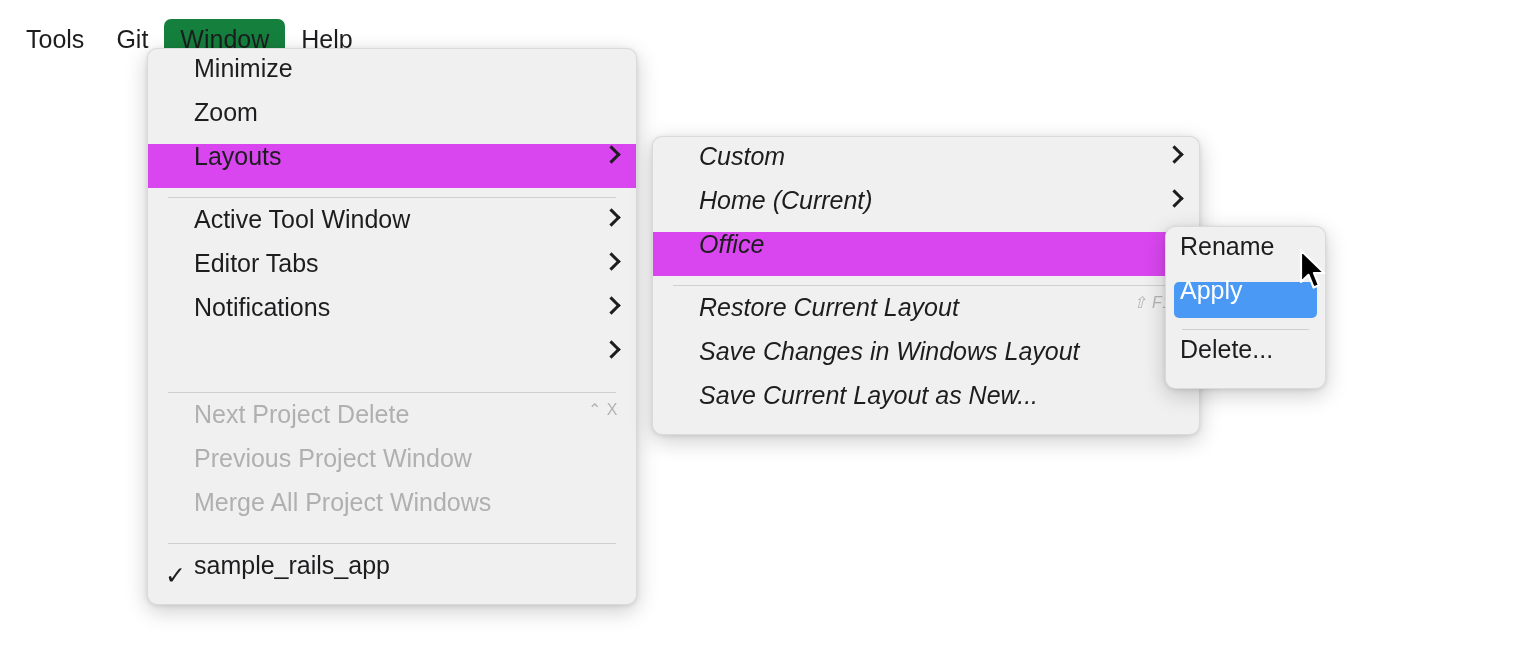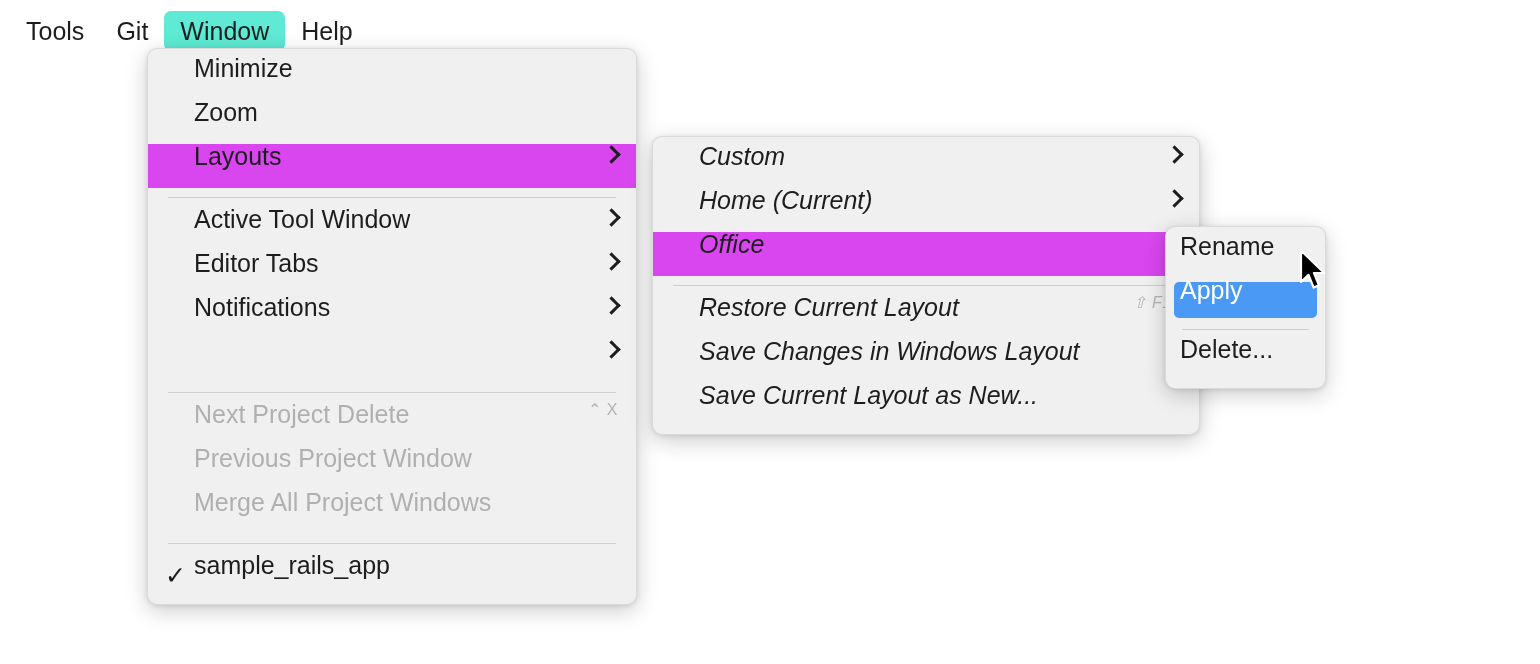--- a/index.html
+++ b/index.html
@@ -13,40 +13,40 @@
   body {
     font-family: "Liberation Sans", sans-serif;
     background: #ffffff;
     position: relative;
     -webkit-font-smoothing: antialiased;
   }
 
   
   .menubar {
     position: absolute;
-    top: 8px; left: 0;
+    top: 16px; left: 0;
     width: 1540px;
     height: 46px;
     display: flex;
     align-items: center;
     padding-left: 10px;
     background: #ffffff;
   }
 
   .menubar-item {
     font-size: 25px;
     color: #1d1d1f;
     padding: 6px 16px;
     border-radius: 7px;
     line-height: 1.15;
     white-space: nowrap;
   }
 
   .menubar-item.active {
-    background: #5eead4;
+    background: #15803d;
   }
 
   
   .menu-panel {
     position: absolute;
     background: #f0f0f0;
     border-radius: 10px;
     border: 1px solid rgba(0,0,0,0.09);
     box-shadow: 0 6px 22px rgba(0,0,0,0.20), 0 1px 4px rgba(0,0,0,0.10);
     padding: 7px 0;

